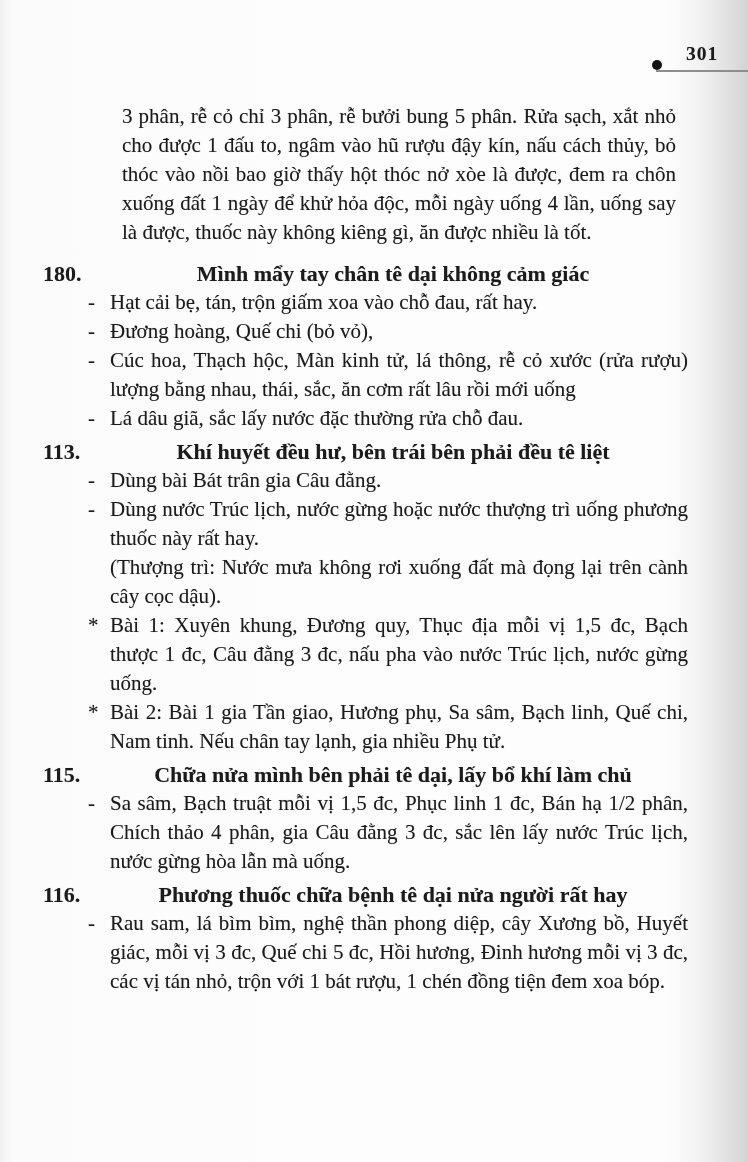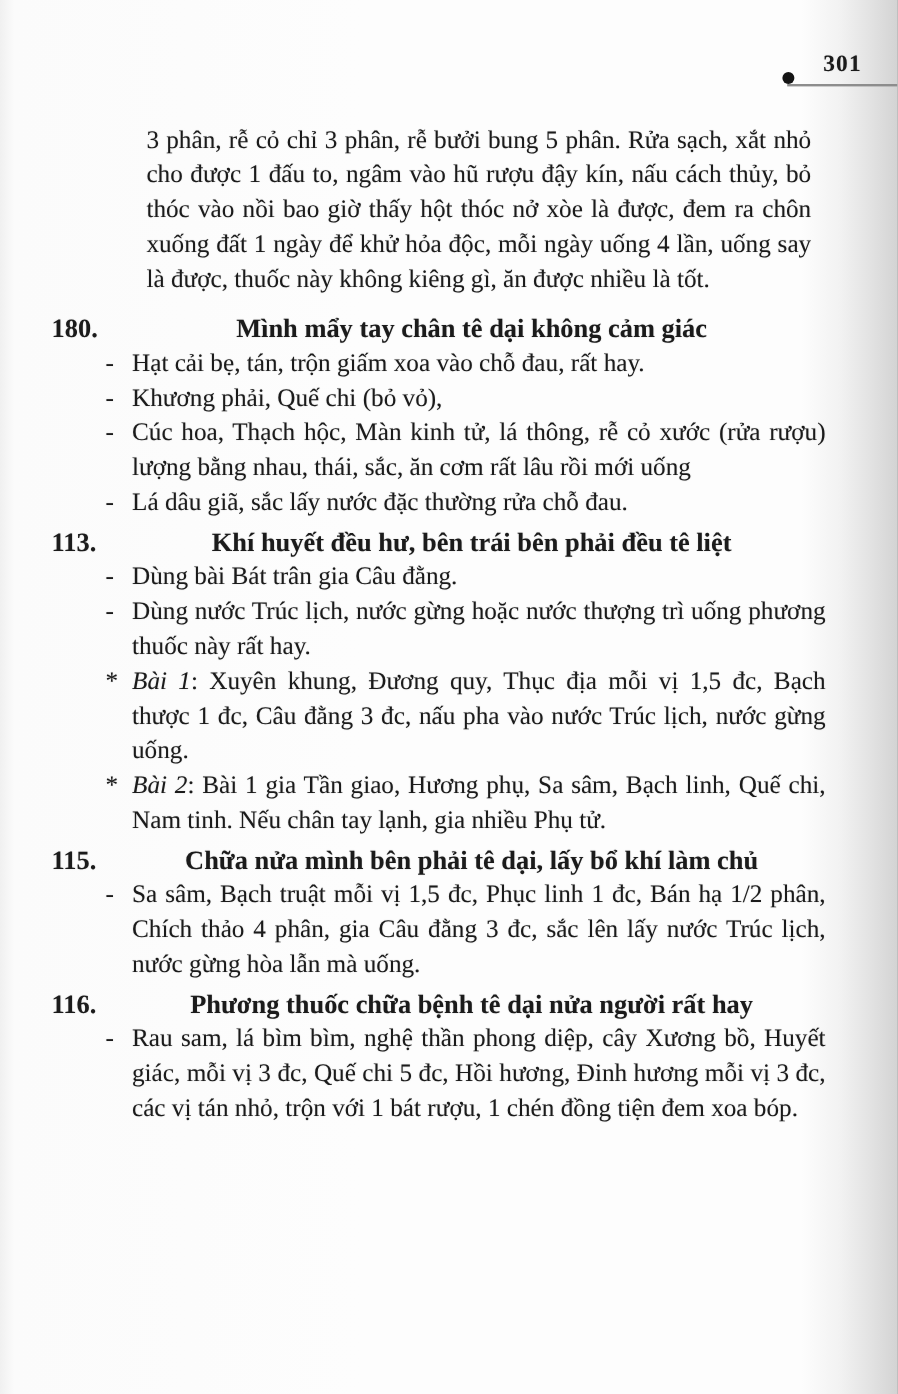--- a/index.html
+++ b/index.html
@@ -100,21 +100,20 @@
   }
   .marker {
     flex: none;
     width: 22px;
   }
   .item-text {
     flex: 1;
     text-align: justify;
   }
   .lead {
-    font-style: italic;
   }
 </style>
 </head>
 <body>
 
 <div class="page">
 
   <div class="running-head">
     <span class="rh-dot"></span>
     <span class="rh-num">301</span>
@@ -128,21 +127,21 @@
           <div class="sec-head">
             <span class="sec-num">180.</span>
             <span class="sec-title">Mình mẩy tay chân tê dại không cảm giác</span>
           </div>
           <div class="item">
             <span class="marker">-</span>
             <span class="item-text">Hạt cải bẹ, tán, trộn giấm xoa vào chỗ đau, rất hay.</span>
           </div>
           <div class="item">
             <span class="marker">-</span>
-            <span class="item-text">Khương phải, Quế chi (bỏ vỏ),</span>
+            <span class="item-text">Đương hoàng, Quế chi (bỏ vỏ),</span>
           </div>
           <div class="item">
             <span class="marker">-</span>
             <span class="item-text">Cúc hoa, Thạch hộc, Màn kinh tử, lá thông, rễ cỏ xước (rửa rượu) lượng bằng nhau, thái, sắc, ăn cơm rất lâu rồi mới uống</span>
           </div>
           <div class="item">
             <span class="marker">-</span>
             <span class="item-text">Lá dâu giã, sắc lấy nước đặc thường rửa chỗ đau.</span>
           </div>
         </div>
@@ -152,20 +151,24 @@
             <span class="sec-title">Khí huyết đều hư, bên trái bên phải đều tê liệt</span>
           </div>
           <div class="item">
             <span class="marker">-</span>
             <span class="item-text">Dùng bài Bát trân gia Câu đằng.</span>
           </div>
           <div class="item">
             <span class="marker">-</span>
             <span class="item-text">Dùng nước Trúc lịch, nước gừng hoặc nước thượng trì uống phương thuốc này rất hay.</span>
           </div>
+          <div class="item">
+            <span class="marker"></span>
+            <span class="item-text">(Thượng trì: Nước mưa không rơi xuống đất mà đọng lại trên cành cây cọc dậu).</span>
+          </div>
         </div>
         <div class="section">
           <div class="item">
             <span class="marker">*</span>
             <span class="item-text"><span class="lead">Bài 1</span>: Xuyên khung, Đương quy, Thục địa mỗi vị 1,5 đc, Bạch thược 1 đc, Câu đằng 3 đc, nấu pha vào nước Trúc lịch, nước gừng uống.</span>
           </div>
           <div class="item">
             <span class="marker">*</span>
             <span class="item-text"><span class="lead">Bài 2</span>: Bài 1 gia Tần giao, Hương phụ, Sa sâm, Bạch linh, Quế chi, Nam tinh. Nếu chân tay lạnh, gia nhiều Phụ tử.</span>
           </div>

